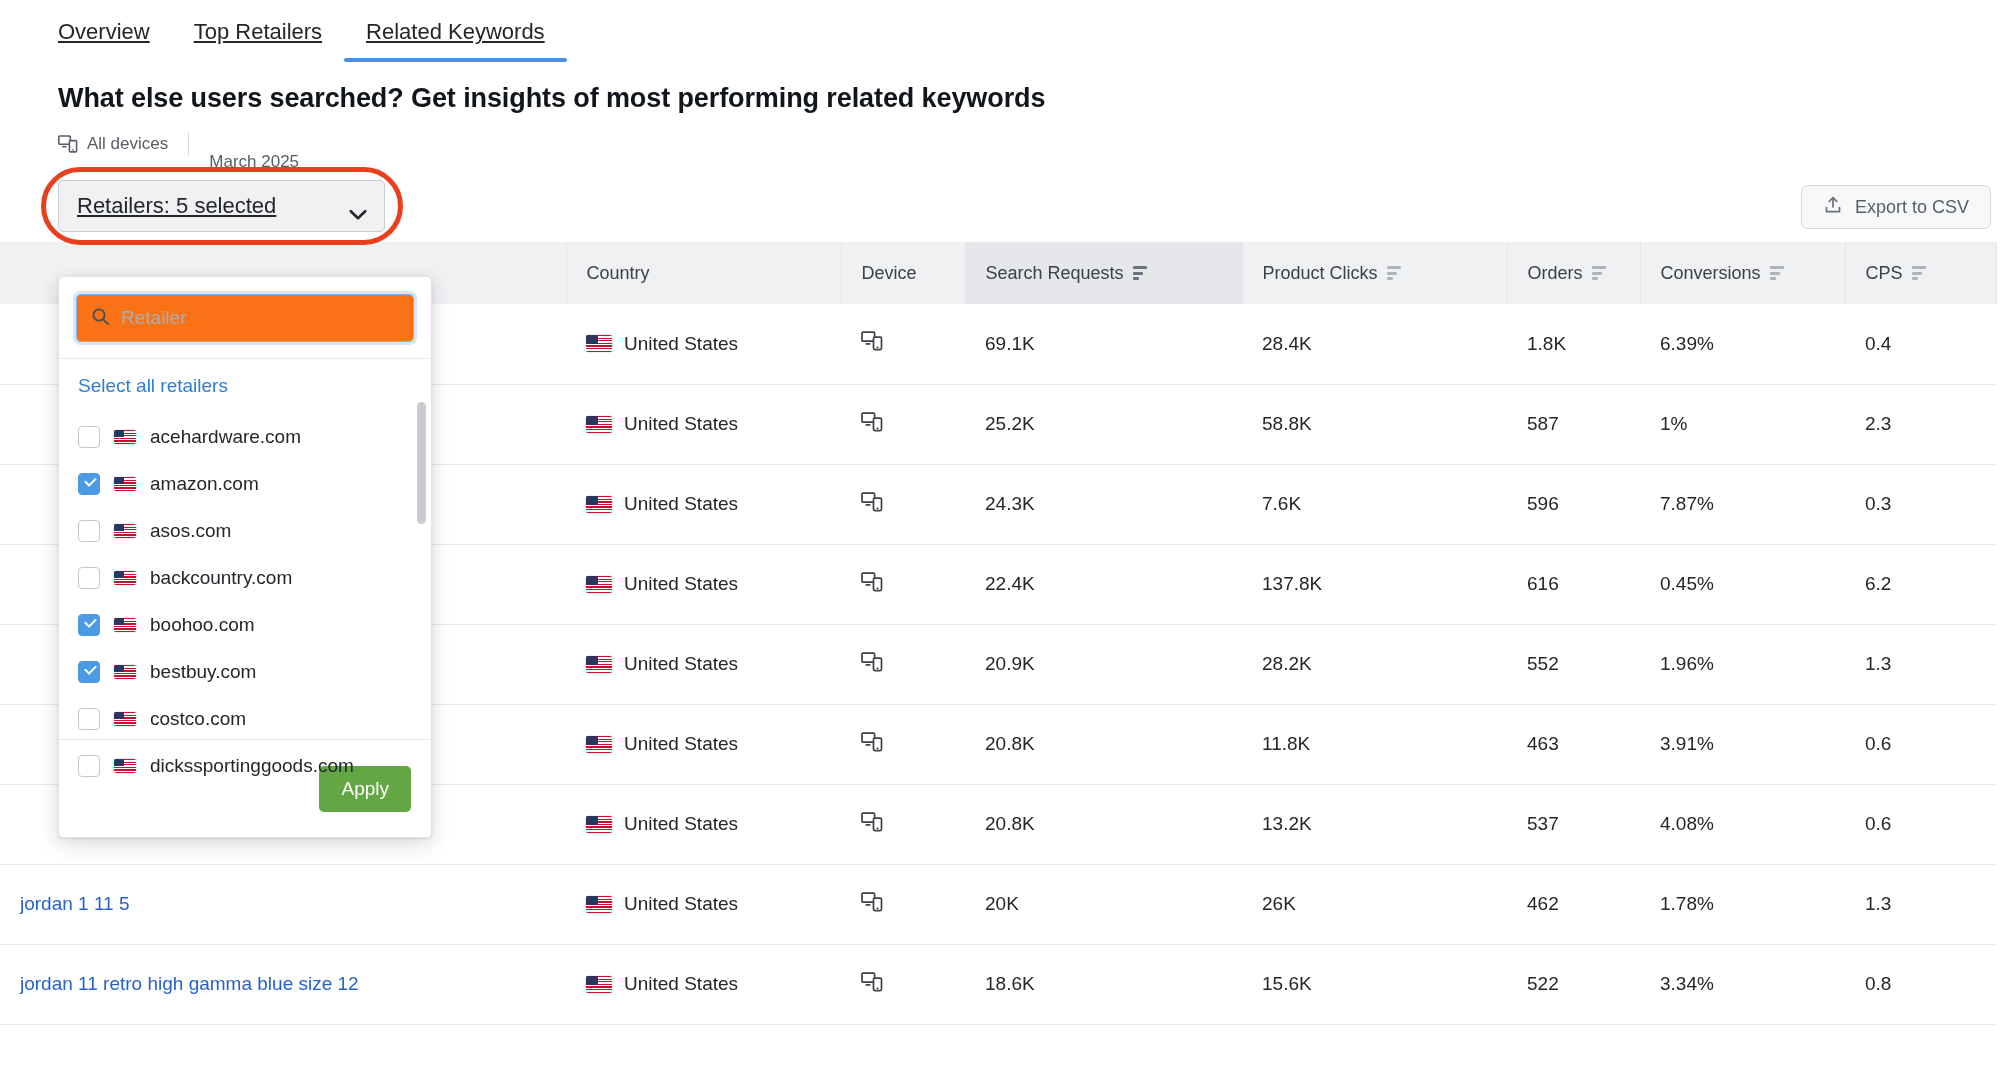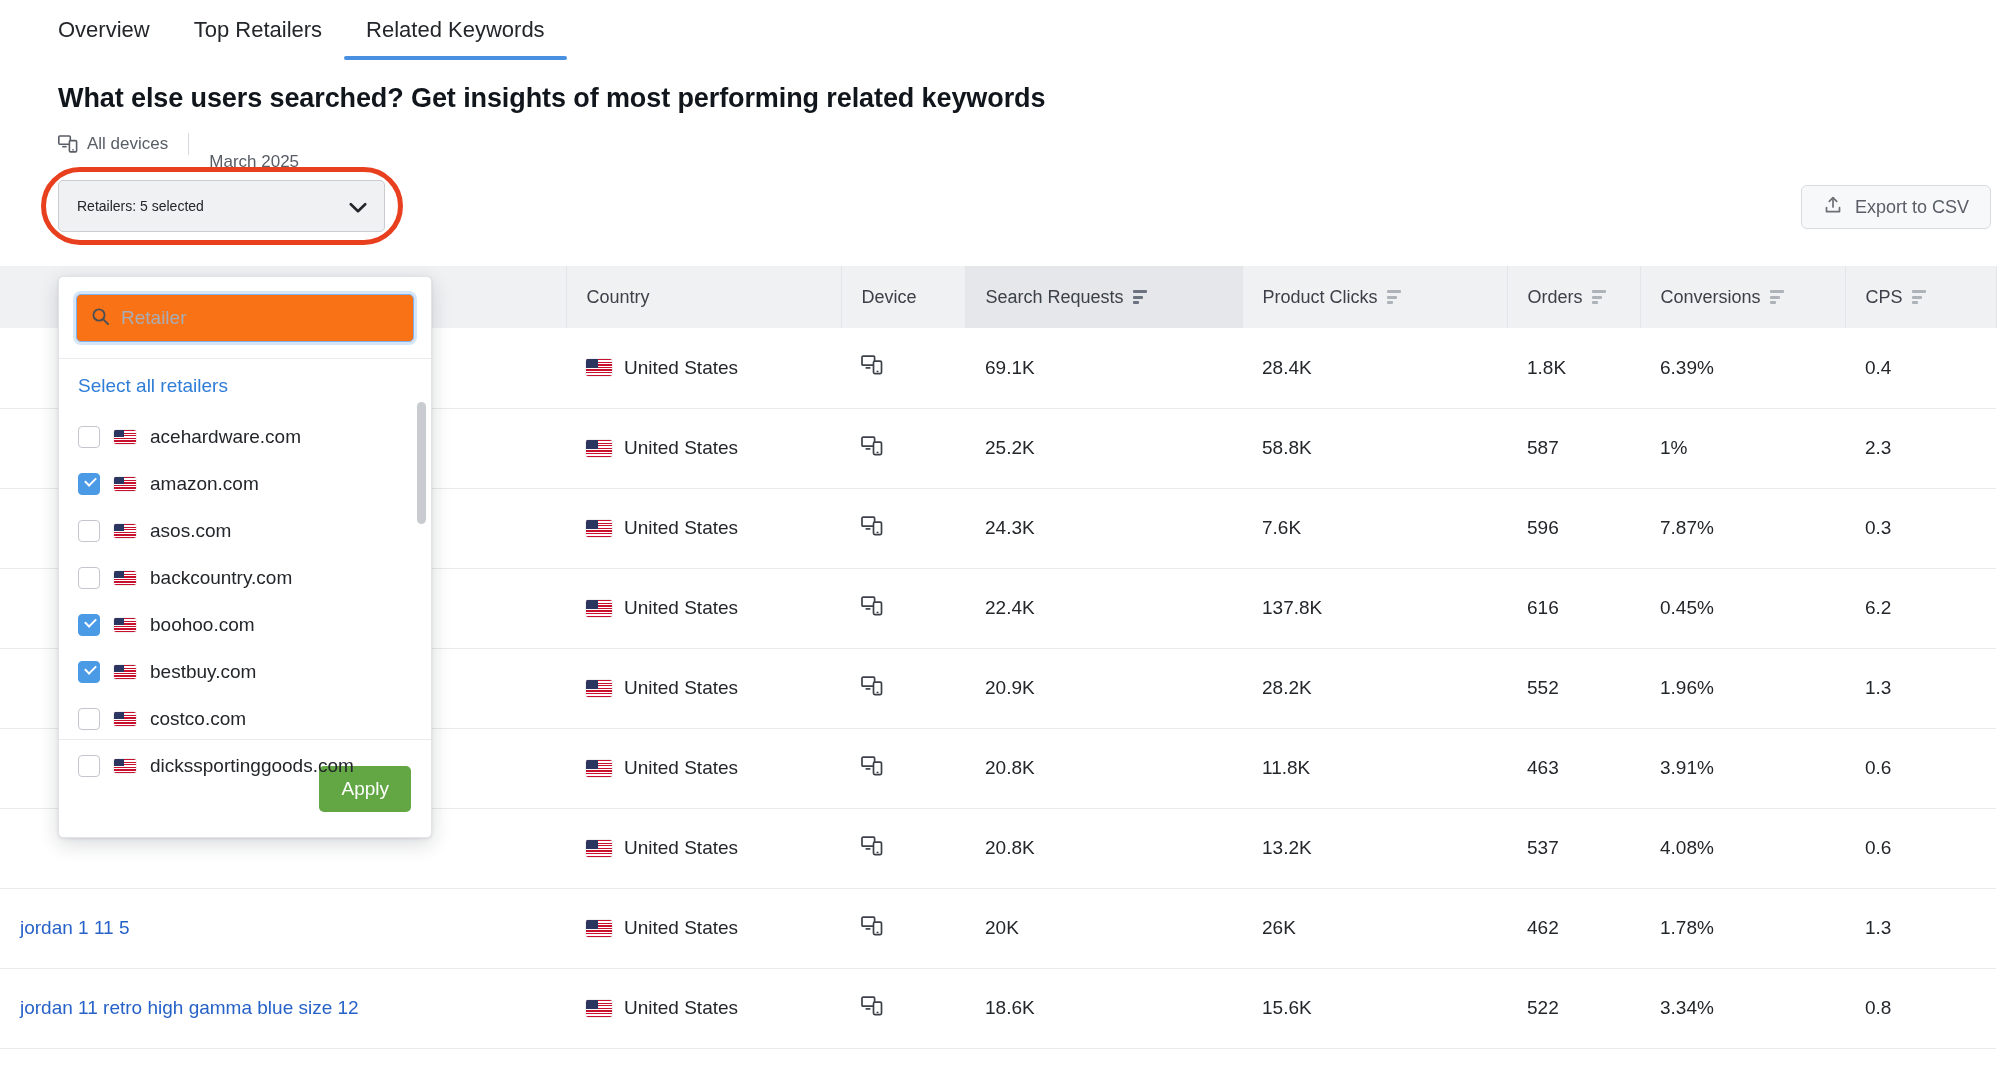--- a/index.html
+++ b/index.html
@@ -9,24 +9,25 @@
     background: #ffffff;
     font-family: "Liberation Sans", sans-serif;
     color: #23262a;
     overflow: hidden;
     position: relative;
   }
 
   
   .tabs {
     display: flex;
-    align-items: center;
+    align-items: flex-end;
     gap: 0;
     padding: 14px 0 0 58px;
     height: 62px;
+    text-decoration: underline;
   }
   .tab {
     position: relative;
     font-size: 22px;
     color: #23262a;
     padding: 0 22px 16px 22px;
     cursor: pointer;
     white-space: nowrap;
     line-height: 28px;
   }
@@ -77,23 +78,24 @@
   }
   .retailer-select {
     width: 100%; height: 100%;
     background: #f0f1f3;
     border: 1px solid #c9ccd1;
     border-radius: 5px;
     display: flex;
     align-items: center;
     justify-content: space-between;
     padding: 0 17px 0 18px;
-    font-size: 14px;
+    font-size: 22px;
     color: #23262a;
     cursor: pointer;
+    text-decoration: underline;
   }
   .highlight-ring {
     position: absolute;
     left: 41px; top: -13px;
     width: 362px; height: 78px;
     border: 5px solid #e8401f;
     border-radius: 40px;
     pointer-events: none;
     z-index: 40;
   }
@@ -112,21 +114,21 @@
     align-items: center;
     gap: 12px;
     padding: 0 21px;
     font-size: 18px;
     color: #585d66;
     cursor: pointer;
   }
 
   
   .table-wrap {
-    margin-top: 34px;
+    margin-top: 10px;
     width: 1668px;
   }
   table { border-collapse: collapse; width: 1996px; table-layout: fixed; }
   thead th {
     background: #f0f1f3;
     font-weight: normal;
     font-size: 18px;
     color: #3c4149;
     text-align: left;
     height: 62px;

